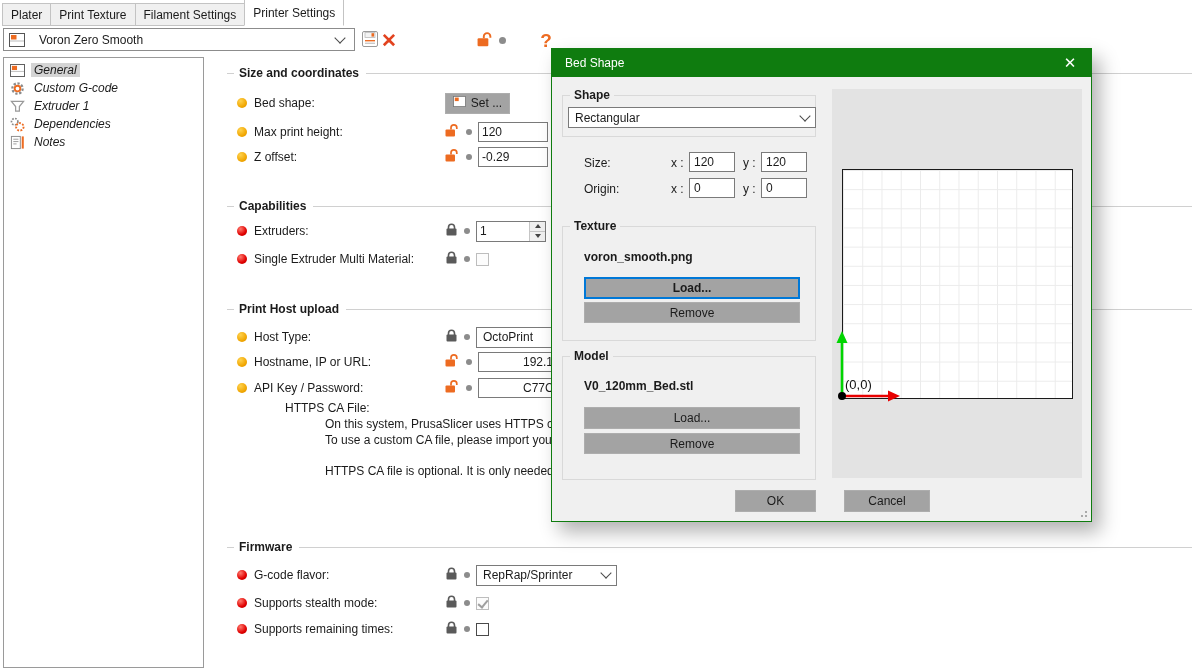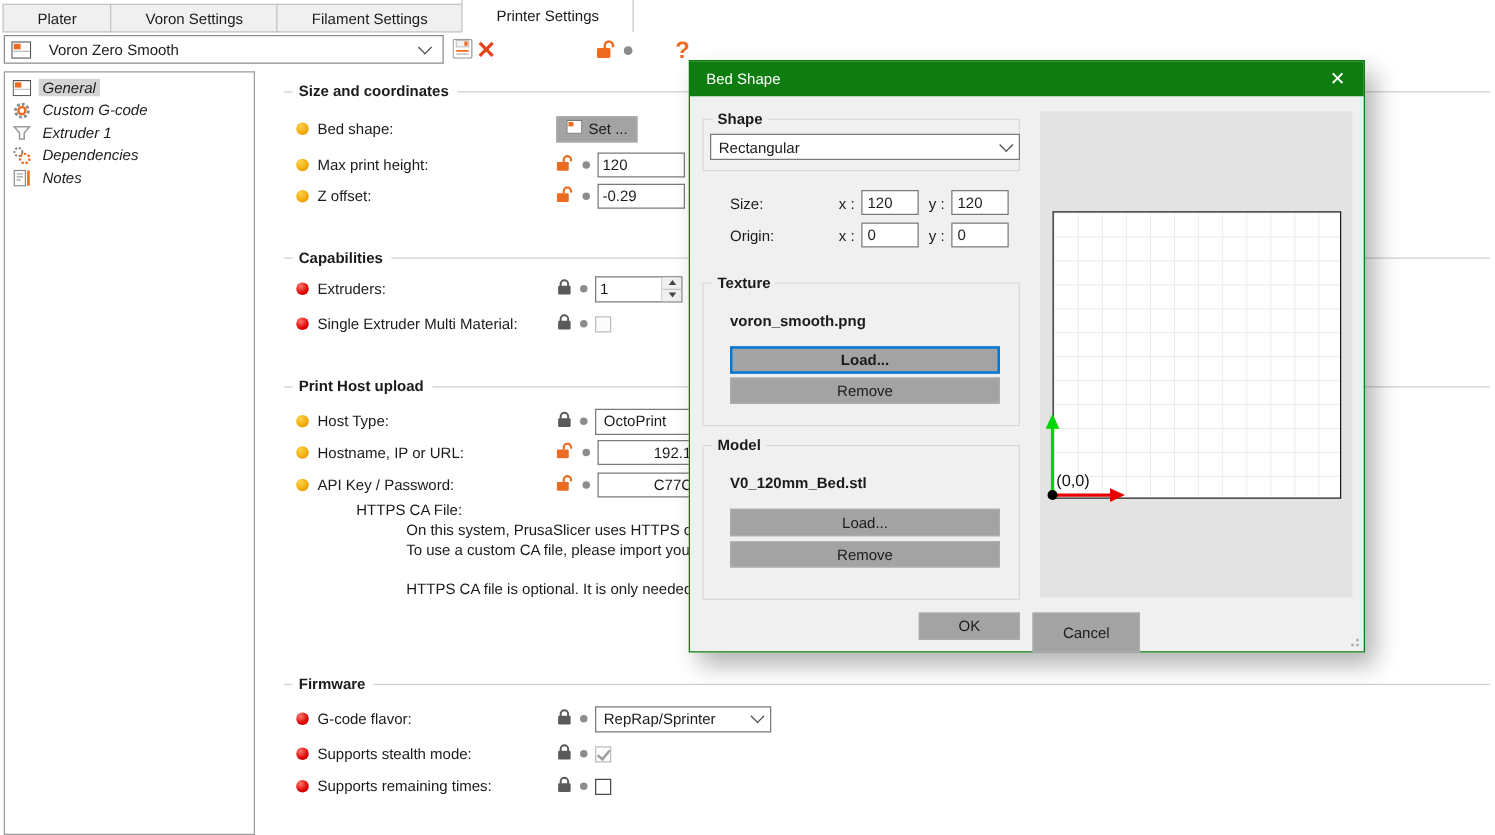--- a/index.html
+++ b/index.html
@@ -2,21 +2,21 @@
 <html><head>
 <meta charset="utf-8">
 <style>
   html,body{margin:0;padding:0;background:#fff;}
   .window{position:relative;width:1196px;height:668px;background:#fff;overflow:hidden;
           font-family:"Liberation Sans",sans-serif;font-size:12px;color:#1b1b1b;}
 
   
   .tabbar{position:absolute;left:0;top:0;right:0;height:26px;display:flex;align-items:flex-end;padding-left:2px;}
   .tab{height:21px;background:#f0f0f0;border:1px solid #c3c3c3;display:flex;align-items:center;
-       padding:0 27px;margin-right:-1px;position:relative;z-index:1;cursor:default;}
+       padding:0 8px;margin-right:-1px;position:relative;z-index:1;cursor:default;}
   .tab.active{height:25px;background:#fff;border-bottom:1px solid #fff;z-index:3;}
 
   
   .toolbar{position:absolute;left:0;top:28px;right:0;height:24px;}
   .preset-combo{position:absolute;left:3px;top:0;width:352px;height:23px;background:#fff;
                 border:1px solid #8c8c8c;display:flex;align-items:center;box-sizing:border-box;}
   .preset-combo .ptext{margin-left:14px;}
   .chev{width:7px;height:7px;border-right:1.6px solid #4a4a4a;border-bottom:1.6px solid #4a4a4a;
         transform:rotate(45deg);margin-top:-4px;}
   .combo-chev{position:absolute;right:10px;top:9px;}
@@ -96,21 +96,21 @@
 </head>
 <body>
 
 <div class="window">
 
   <div class="tabbar">
     <div class="tab">
         <span>Plater</span>
       </div>
     <div class="tab">
-        <span>Voron Settings</span>
+        <span>Print Texture</span>
       </div>
     <div class="tab">
         <span>Filament Settings</span>
       </div>
     <div class="tab active">
         <span>Printer Settings</span>
       </div>
   </div>
 
   <div class="toolbar">
@@ -477,21 +477,21 @@
         <line x1="10" y1="70" x2="58" y2="70" stroke="#e80000" stroke-width="2.6"></line>
         <polygon points="56,64.5 68,70 56,75.5" fill="#e80000"></polygon>
         <circle cx="10" cy="70" r="4" fill="#000"></circle>
       </svg>
       <span class="origin-label">(0,0)</span>
     </div>
 
     <div class="btn" style="position:absolute;left:183px;top:441px;width:81px;height:22px">
         <span>OK</span>
       </div>
-    <div class="btn" style="position:absolute;left:274px;top:441px;width:86px;height:32px">
+    <div class="btn" style="position:absolute;left:292px;top:441px;width:86px;height:22px">
         <span>Cancel</span>
       </div>
 
     <div class="grip">
       <i style="right:0;bottom:0"></i>
         <i style="right:4px;bottom:0"></i>
         <i style="right:0;bottom:4px"></i>
     </div>
   </div>
 

